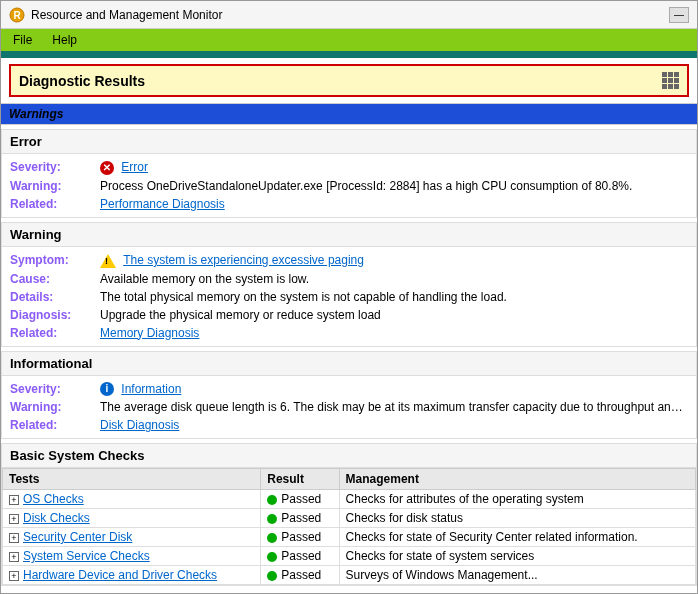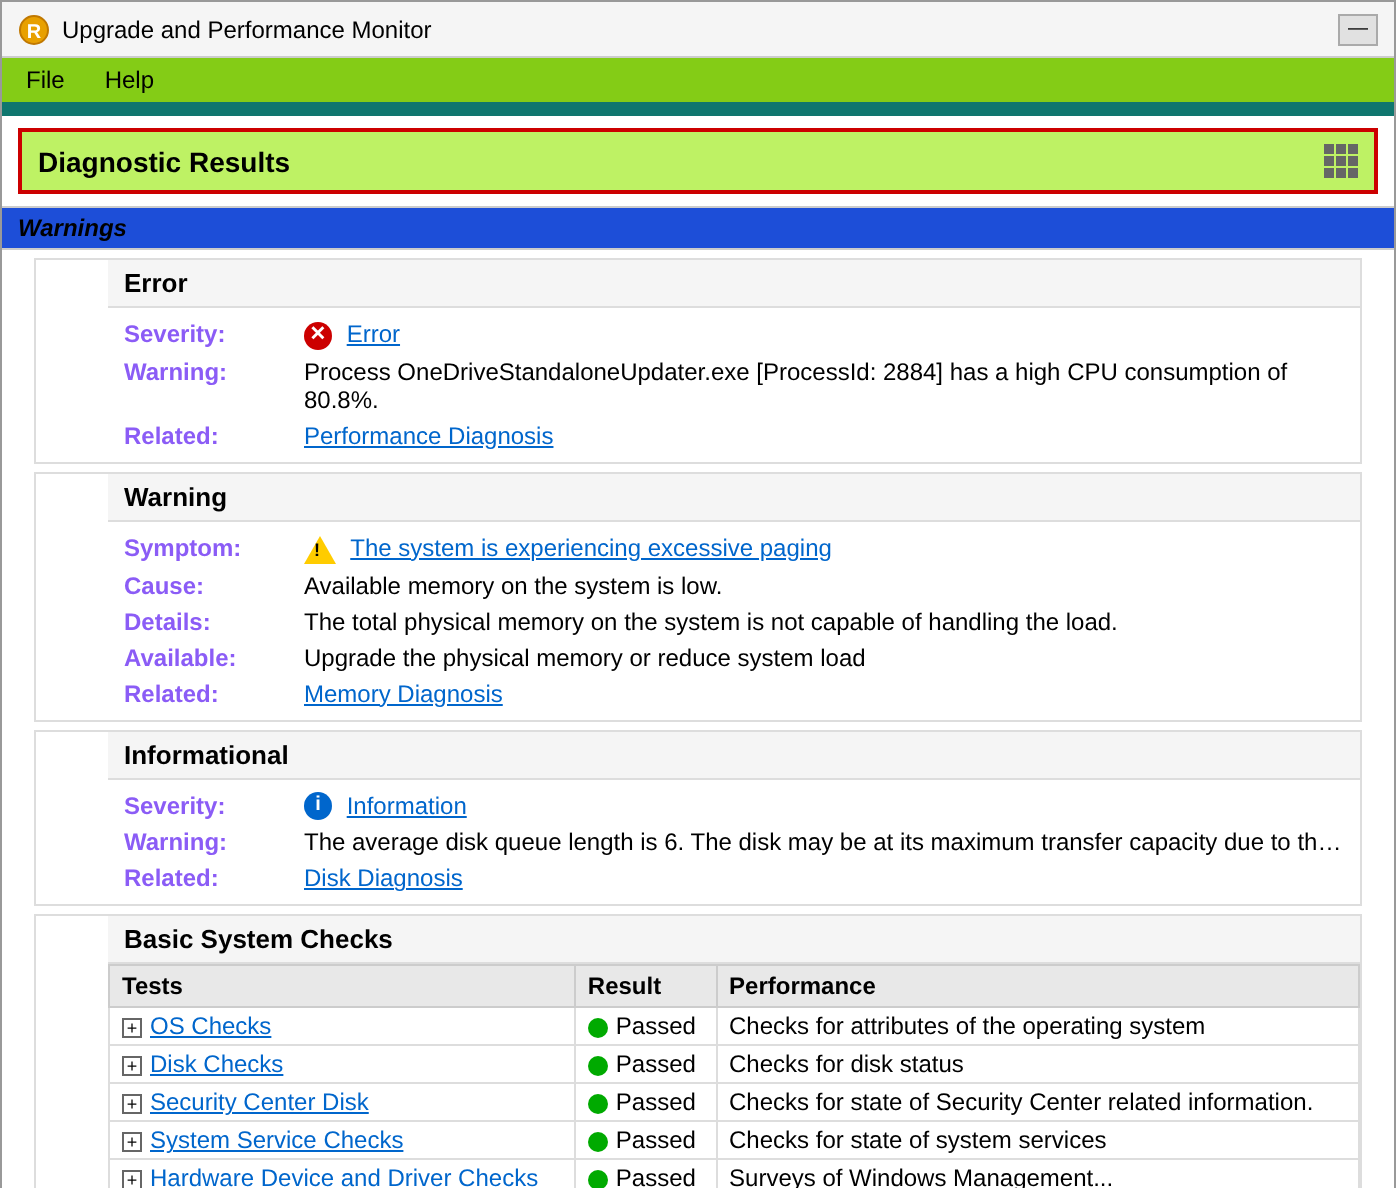--- a/index.html
+++ b/index.html
@@ -57,21 +57,21 @@
     .menu-item {
       font-size: 12px;
       padding: 2px 4px;
       cursor: pointer;
     }
     .main-content {
       padding: 0;
       overflow: hidden;
     }
     .diagnostic-header {
-      background: #bef264;
+      background: #fef9c3;
       border: 2px solid #cc0000;
       margin: 6px 8px;
       padding: 6px 8px;
       display: flex;
       align-items: center;
       justify-content: space-between;
     }
     .diagnostic-title {
       font-size: 14px;
       font-weight: bold;
@@ -92,23 +92,22 @@
       padding: 3px 8px;
       font-weight: bold;
       font-style: italic;
       font-size: 12px;
       border-top: 1px solid #ccc;
       border-bottom: 1px solid #ccc;
       margin: 0;
     }
     .card {
       border: 1px solid #ddd;
-      margin: 4px 16px;
+      margin: 4px 0;
       background: #fff;
-      padding-left: 36px;
     }
     .card-header {
       background: #f5f5f5;
       border-bottom: 1px solid #ddd;
       padding: 4px 8px;
       font-weight: bold;
       font-size: 13px;
     }
     .card-body {
       padding: 4px 8px;
@@ -234,21 +233,21 @@
 
 <div class="window">
 
   <div class="title-bar">
     <div class="title-bar-left">
 
       <svg width="16" height="16" viewBox="0 0 16 16">
         <circle cx="8" cy="8" r="7" fill="#e8a000" stroke="#c07800" stroke-width="1"></circle>
         <text x="8" y="12" text-anchor="middle" font-size="10" font-weight="bold" fill="white">R</text>
       </svg>
-      <span>Upgrade and Performance Monitor</span>
+      <span>Resource and Management Monitor</span>
     </div>
     <div class="title-bar-controls">
       <div class="title-bar-btn">—</div>
     </div>
   </div>
 
   <div class="menu-bar">
     <span class="menu-item">File</span>
     <span class="menu-item">Help</span>
   </div>
@@ -309,21 +308,21 @@
         </div>
         <div class="field-row">
           <span class="field-label">Cause:</span>
           <span class="field-value">Available memory on the system is low.</span>
         </div>
         <div class="field-row">
           <span class="field-label">Details:</span>
           <span class="field-value">The total physical memory on the system is not capable of handling the load.</span>
         </div>
         <div class="field-row">
-          <span class="field-label">Available:</span>
+          <span class="field-label">Diagnosis:</span>
           <span class="field-value">Upgrade the physical memory or reduce system load</span>
         </div>
         <div class="field-row">
           <span class="field-label">Related:</span>
           <span class="field-value">
             <span class="link">Memory Diagnosis</span>
           </span>
         </div>
       </div>
     </div>
@@ -352,21 +351,21 @@
     </div>
 
     <div class="card">
       <div class="card-header">Basic System Checks</div>
       <div class="card-body" style="padding: 0;">
         <table class="checks-table">
           <thead>
             <tr>
               <th>Tests</th>
               <th>Result</th>
-              <th>Performance</th>
+              <th>Management</th>
             </tr>
           </thead>
           <tbody id="checks-tbody">
           <tr>
                 <td><span class="expand-icon">+</span><span class="link">OS Checks</span></td>
                 <td><span class="passed-dot"></span><span>Passed</span></td>
                 <td>Checks for attributes of the operating system</td>
               </tr>
               <tr>
                 <td><span class="expand-icon">+</span><span class="link">Disk Checks</span></td>

